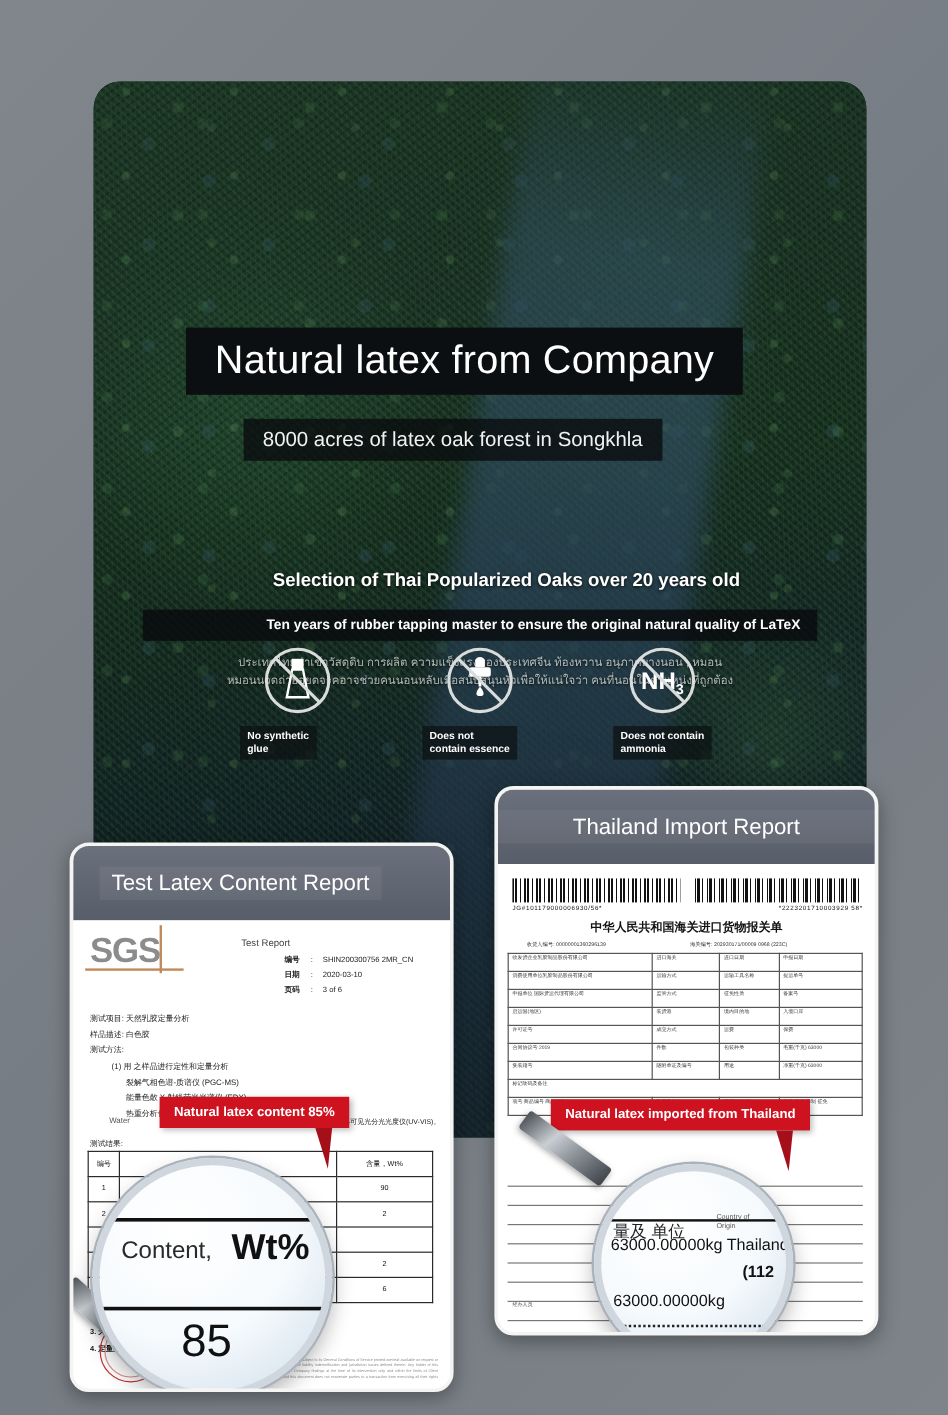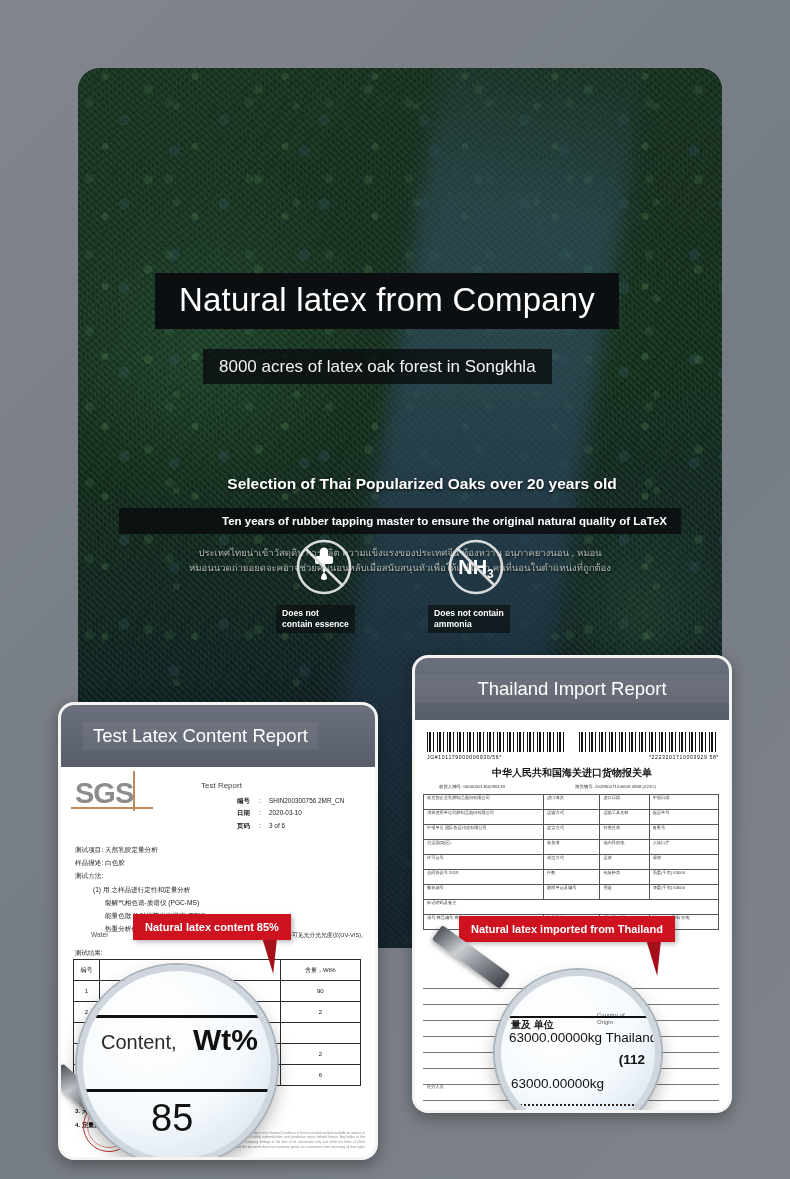--- a/index.html
+++ b/index.html
@@ -127,21 +127,21 @@
   
   .mag { position:absolute; border-radius:50%; background:radial-gradient(circle at 36% 28%, #ffffff 0%, #f6fafd 52%, #dde8f1 82%, #c6d4e0 100%); border:6px solid #cfd6dd; box-shadow:0 0 0 2px #aab3bb, 0 8px 18px rgba(0,0,0,.30); overflow:hidden; }
   .mag-l { left:16px; top:198px; width:200px; height:200px; }
   .mag-r { left:80px; top:250px; width:166px; height:166px; }
   .mag-hr { position:absolute; left:0; right:0; height:2.5px; background:#111; }
   .mag-content { position:absolute; font-size:20px; color:#2a2a2a; }
   .mag-wt { position:absolute; font-size:30px; font-weight:700; color:#111; }
   .mag-85 { position:absolute; font-size:38px; font-weight:400; color:#111; }
   .mag-line { position:absolute; font-size:13.5px; color:#111; white-space:nowrap; }
   .mag-small { position:absolute; font-size:6px; color:#555; line-height:1.1; }
-  .mag-cjk { position:absolute; font-size:10px; font-weight:700; color:#222; }
+  .mag-cjk { position:absolute; font-size:14px; font-weight:400; color:#222; }
   .mag-dots { position:absolute; left:16px; right:18px; border-top:2px dotted #222; }
   .handle { position:absolute; background:linear-gradient(105deg,#4a4f55,#c9ced3 35%,#8e949a 60%,#3e4349); border-radius:3px; box-shadow:0 2px 5px rgba(0,0,0,.35); }
   .handle-l { left:-14px; top:318px; width:72px; height:20px; transform:rotate(42deg); }
   .handle-r { left:14px; top:228px; width:84px; height:18px; transform:rotate(36deg); }
 
   
   .barcode { position:absolute; top:12px; height:20px; background-image:repeating-linear-gradient(90deg,#111 0 1px, #fff 1px 2px, #111 2px 4px, #fff 4px 6px, #111 6px 7px, #fff 7px 10px); }
   .bc-l { left:12px; width:140px; }
   .bc-r { right:10px; width:140px; }
   .bc-num { position:absolute; top:34px; font-size:5.2px; color:#111; letter-spacing:.6px; }
@@ -183,20 +183,34 @@
       <p>Ten years of rubber tapping master to ensure the original natural quality of LaTeX</p>
     </div>
 
     <div class="thai">
       <p>ประเทศไทยน่าเข้าวัสดุดิบ การผลิต ความแข็งแรงของประเทศจีน ท้องหวาน อนุภาคยางนอน , หมอน</p>
       <p>หมอนนวดถ่ายอยดจะคอาจช่วยคนนอนหลับเมื่อสนับสนุนหัวเพื่อให้แน่ใจว่า คนที่นอนในตำแหน่งที่ถูกต้อง</p>
     </div>
 
     <div class="badges">
 
+      <div class="badge">
+        <div class="badge-ico">
+          <svg width="62" height="62" viewBox="0 0 62 62">
+            <circle cx="31" cy="31" r="26" fill="none" stroke="#d9dcdb" stroke-width="2.6"></circle>
+            <rect x="26" y="13" width="10" height="9" fill="#fff"></rect>
+            <path d="M26.5 22 L22 45 L40 45 L35.5 22 Z" fill="none" stroke="#fff" stroke-width="2"></path>
+            <line x1="12" y1="12" x2="50" y2="50" stroke="#d9dcdb" stroke-width="2.6"></line>
+          </svg>
+        </div>
+        <div class="badge-lbl">
+          <span>No synthetic</span>
+          <span>glue</span>
+        </div>
+      </div>
 
       <div class="badge">
         <div class="badge-ico">
           <svg width="62" height="62" viewBox="0 0 62 62">
             <circle cx="31" cy="31" r="26" fill="none" stroke="#d9dcdb" stroke-width="2.6"></circle>
             <path d="M27 14 a4.5 4.5 0 0 1 8 0 v6 h-8 z" fill="#fff"></path>
             <rect x="22" y="20" width="18" height="8" rx="2" fill="#fff"></rect>
             <path d="M31 28 L31 36" stroke="#fff" stroke-width="2.4"></path>
             <path d="M31 36 c-4 5 -4 8 0 8 c4 0 4 -3 0 -8 z" fill="#fff"></path>
             <line x1="12" y1="12" x2="50" y2="50" stroke="#d9dcdb" stroke-width="2.6"></line>

